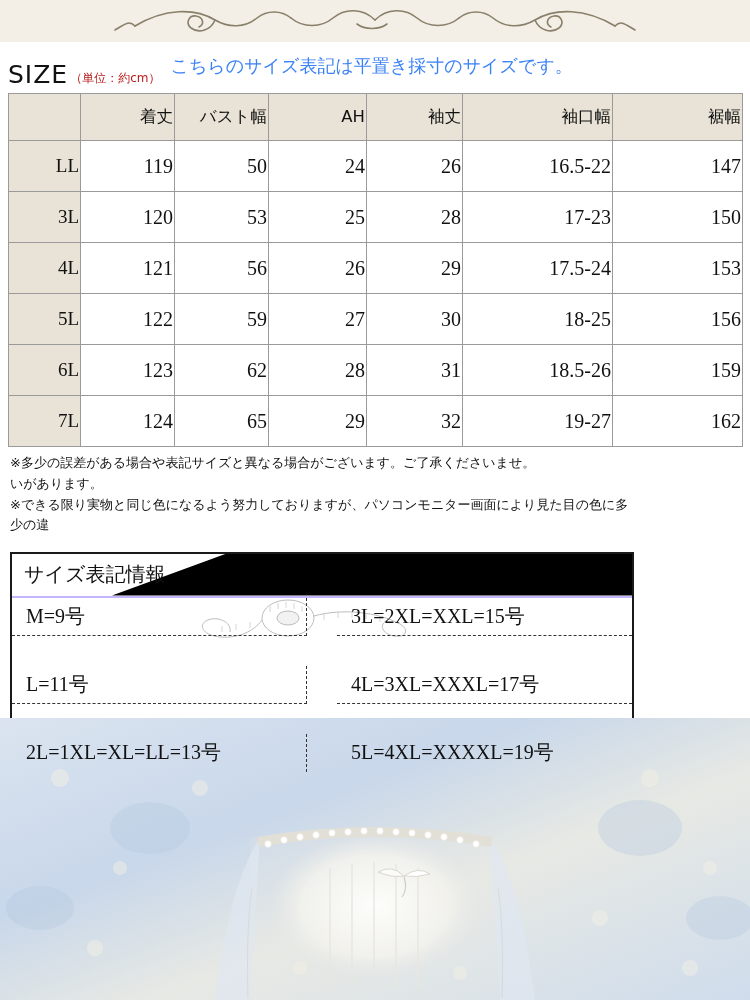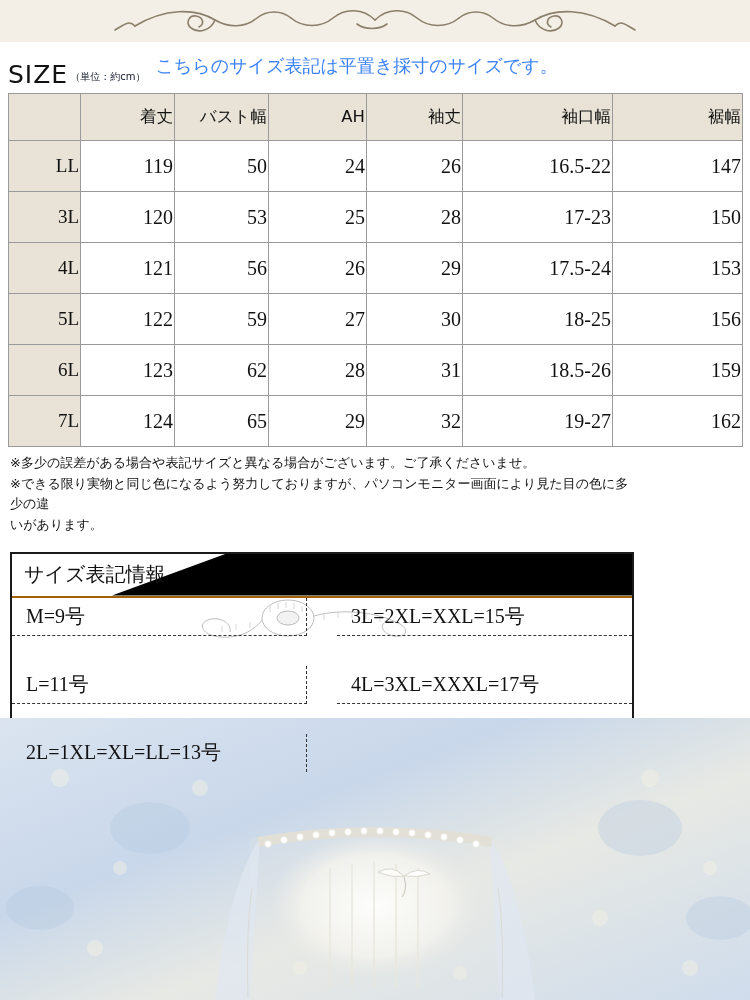--- a/index.html
+++ b/index.html
@@ -46,22 +46,22 @@
     font-family: "DejaVu Sans", sans-serif;
     font-size: 25px;
     letter-spacing: 1px;
     font-weight: 400;
     color: #111;
     line-height: 1;
     padding-top: 12px;
   }
   .size-unit {
     font-family: "DejaVu Sans", sans-serif;
-    font-size: 10px;
-    color: #0f172a;
+    font-size: 12px;
+    color: #b91c1c;
     padding-top: 20px;
     padding-left: 2px;
     white-space: nowrap;
     text-align: center;
   }
   .size-note {
     font-family: Liberation Mono, monospace;
     font-size: 18px;
     line-height: 1.45;
     color: #3b82f6;
@@ -125,21 +125,21 @@
 
   
   .info-block {
     margin: 16px 10px 0 10px;
     border: 2px solid #1a1a1a;
     position: relative;
   }
   .info-title-row {
     position: relative;
     height: 42px;
-    border-bottom: 2px solid #a16207;
+    border-bottom: 2px solid #c4b5fd;
     overflow: hidden;
   }
   .info-title {
     position: absolute;
     left: 12px;
     top: 7px;
     font-family: "DejaVu Sans", sans-serif;
     font-size: 20px;
     color: #111;
     z-index: 2;
@@ -299,22 +299,22 @@
           <td>32</td>
           <td>19-27</td>
           <td>162</td>
         </tr>
       </tbody>
     </table>
   </div>
 
   <div class="footnotes">
     <p>※多少の誤差がある場合や表記サイズと異なる場合がございます。ご了承くださいませ。</p>
+    <p>いがあります。</p>
     <p>※できる限り実物と同じ色になるよう努力しておりますが、パソコンモニター画面により見た目の色に多少の違</p>
-    <p>いがあります。</p>
   </div>
 
   <div class="info-block">
     <div class="info-title-row">
       <div class="info-title-shape"></div>
       <div class="info-title">サイズ表記情報</div>
     </div>
     <div class="info-grid">
       <svg class="tape-deco" viewBox="0 0 230 58">
         <g fill="#ffffff" stroke="#b9b9b9" stroke-width="1">
@@ -327,20 +327,21 @@
           <path d="M78 14 v6 M86 11 v6 M94 10 v6 M102 11 v6 M110 14 v6"></path>
           <path d="M132 22 v6 M146 20 v6 M160 20 v6 M174 21 v6 M188 24 v6"></path>
           <path d="M30 34 v6 M44 32 v6 M58 30 v6"></path>
         </g>
       </svg>
       <div class="info-cell left rb">M=9号</div>
       <div class="info-cell rb">3L=2XL=XXL=15号</div>
       <div class="info-cell left rb">L=11号</div>
       <div class="info-cell rb">4L=3XL=XXXL=17号</div>
       <div class="info-cell left">2L=1XL=XL=LL=13号</div>
+      <div class="info-cell">5L=4XL=XXXXL=19号</div>
     </div>
   </div>
 
   <div class="photo">
     <svg width="750" height="282" viewBox="0 0 750 282">
       <defs>
         <linearGradient id="fabric" x1="0" y1="0" x2="1" y2="1">
           <stop offset="0%" stop-color="#dbe4f0"></stop>
           <stop offset="35%" stop-color="#c8d7ea"></stop>
           <stop offset="60%" stop-color="#e7e9e4"></stop>

